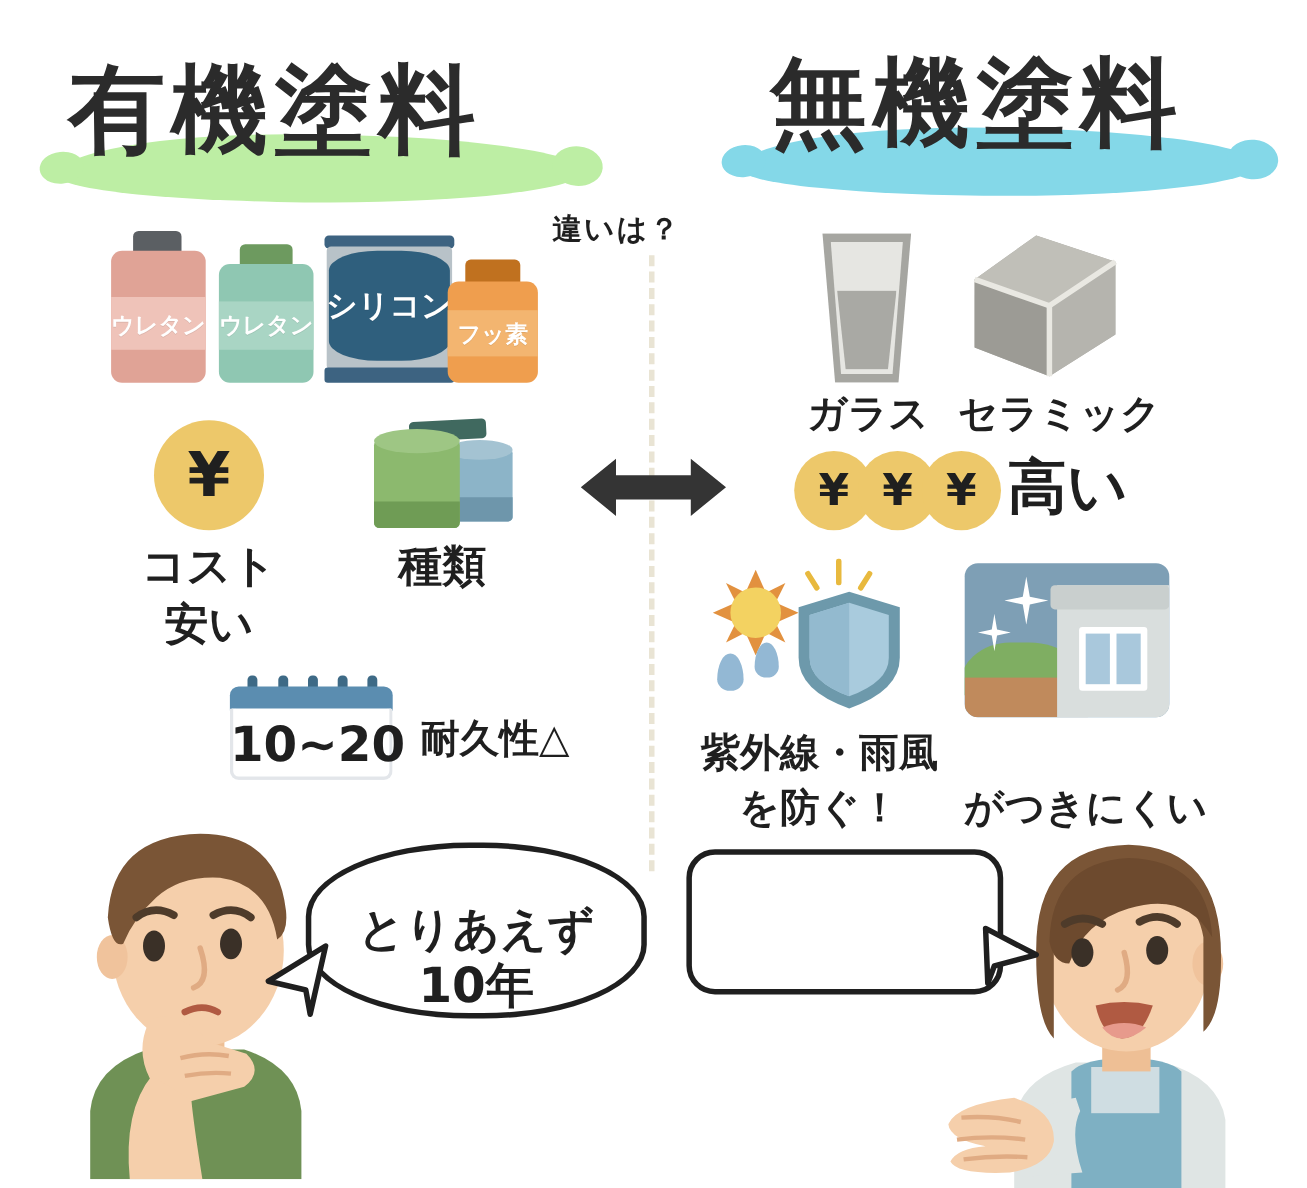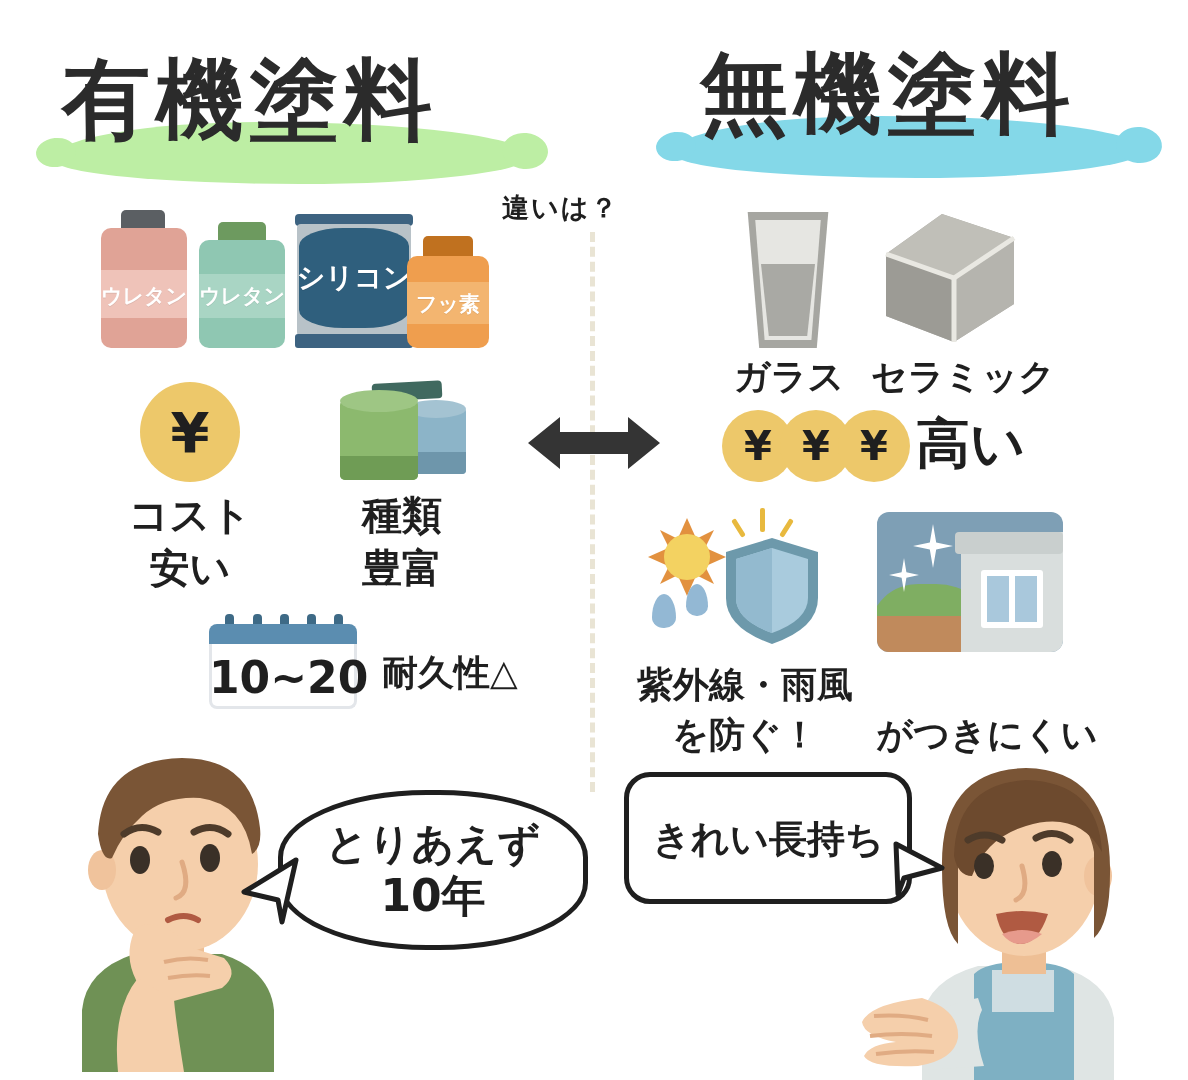--- a/index.html
+++ b/index.html
@@ -178,21 +178,20 @@
   <div class="pcan" style="left:334px;top:382px;width:136px;height:100px;">
     <div class="side" style="left:38px;top:0;width:70px;height:18px;background:#40695f;border-radius:4px;transform:rotate(-3deg);"></div>
     <div class="side" style="left:72px;top:26px;width:60px;height:66px;background:#8cb4c8;border-radius:4px;"></div>
     <div class="lid" style="left:72px;top:18px;width:60px;height:18px;background:#a4c3d2;"></div>
     <div class="ring" style="left:72px;top:70px;width:60px;height:22px;background:#6e96ab;border-radius:0 0 4px 4px;"></div>
     <div class="side" style="left:6px;top:18px;width:78px;height:80px;background:#8cb96e;border-radius:5px;"></div>
     <div class="lid" style="left:6px;top:8px;width:78px;height:22px;background:#9ec684;"></div>
     <div class="ring" style="left:6px;top:74px;width:78px;height:24px;background:#6f9c55;border-radius:0 0 5px 5px;"></div>
   </div>
   <div class="abs lbl lbl-38" style="left:322px;top:492px;width:160px;">種類</div>
-  <div class="abs lbl lbl-38" style="left:322px;top:545px;width:160px;">豊富</div>
 
   <div class="cal" style="left:209px;top:614px;width:148px;height:94px;">
     <div class="cal-ring" style="left:16px;top:0;width:9px;height:20px;"></div>
     <div class="cal-ring" style="left:44px;top:0;width:9px;height:20px;"></div>
     <div class="cal-ring" style="left:71px;top:0;width:9px;height:20px;"></div>
     <div class="cal-ring" style="left:98px;top:0;width:9px;height:20px;"></div>
     <div class="cal-ring" style="left:125px;top:0;width:9px;height:20px;"></div>
     <div class="cal-top" style="left:0;top:10px;width:148px;height:22px;"></div>
     <div class="cal-body" style="left:0;top:30px;width:142px;height:62px;"></div>
     <div class="cal-txt" style="top:38px;">10~20</div>
@@ -220,21 +219,21 @@
 
   <div class="coin" style="left:722px;top:410px;width:72px;height:72px;font-size:40px;">
     <span>¥</span>
   </div>
   <div class="coin" style="left:780px;top:410px;width:72px;height:72px;font-size:40px;">
     <span>¥</span>
   </div>
   <div class="coin" style="left:838px;top:410px;width:72px;height:72px;font-size:40px;">
     <span>¥</span>
   </div>
-  <div class="abs lbl" style="left:916px;top:412px;width:140px;font-size:54px;text-align:left;">高い</div>
+  <div class="abs lbl" style="left:916px;top:412px;width:140px;font-size:54px;text-align:left;font-family:Liberation Serif, serif;">高い</div>
 
   <div class="abs" style="left:644px;top:508px;width:210px;height:142px;">
 
     <div class="abs" style="left:4px;top:10px;width:78px;height:78px;">
       <svg width="78" height="78" viewBox="0 0 78 78">
         <g fill="#e2913f">
           <polygon points="39,0 47,18 31,18"></polygon>
           <polygon points="78,39 60,47 60,31"></polygon>
           <polygon points="39,78 31,60 47,60"></polygon>
           <polygon points="0,39 18,31 18,47"></polygon>
@@ -302,21 +301,21 @@
       <path d="M96 178 Q112 170 126 178" stroke="#b05a42" stroke-width="6" fill="none" stroke-linecap="round"></path>
 
       <path d="M62 190 Q52 214 64 238 Q74 258 98 260 L150 246 Q168 232 152 216 L120 206 Q96 182 78 182 Q66 182 62 190 Z" fill="#f5cfab"></path>
       <path d="M92 220 Q114 214 136 218" stroke="#e0ab83" stroke-width="4" fill="none"></path>
       <path d="M96 236 Q118 232 138 234" stroke="#e0ab83" stroke-width="4" fill="none"></path>
 
       <path d="M66 236 Q40 268 46 330 L112 330 Q104 280 102 258 Z" fill="#f5cfab"></path>
     </svg>
   </div>
 
-  <div class="bubble" style="left:278px;top:790px;width:300px;height:150px;">
+  <div class="bubble" style="left:278px;top:766px;width:300px;height:150px;justify-content:flex-end;">
     <div style="font-size:42px;">とりあえず</div>
     <div style="font-size:44px;margin-top:4px;">10年</div>
   </div>
   <div class="abs" style="left:240px;top:856px;">
     <svg width="60" height="70" viewBox="0 0 60 70">
       <path d="M56 4 L4 36 L38 44 L42 66 Z" fill="#ffffff" stroke="#1f1f1f" stroke-width="5" stroke-linejoin="round"></path>
     </svg>
   </div>
 
   <div class="person" style="left:862px;top:748px;width:282px;height:332px;">
@@ -350,21 +349,20 @@
 
       <path d="M116 250 Q78 256 52 284 Q46 306 66 322 L122 318 Q110 282 120 262 Z" fill="#dfe5e4"></path>
       <path d="M60 250 Q8 256 0 274 Q2 288 34 294 Q8 296 2 308 Q8 320 56 318 Q92 312 96 290 Q98 262 60 250 Z" fill="#f5cfab"></path>
       <path d="M12 268 Q42 266 66 272" stroke="#e0ab83" stroke-width="4" fill="none"></path>
       <path d="M8 288 Q40 284 70 288" stroke="#e0ab83" stroke-width="4" fill="none"></path>
       <path d="M14 306 Q44 302 72 304" stroke="#e0ab83" stroke-width="4" fill="none"></path>
     </svg>
   </div>
 
   <div class="bubble bubble-r" style="left:624px;top:772px;width:278px;height:122px;">
-    <div style="font-size:38px;margin-top:2px;">きれい長持ち</div>
   </div>
   <div class="abs" style="left:892px;top:838px;">
     <svg width="54" height="60" viewBox="0 0 54 60">
       <path d="M4 6 L50 30 L12 40 L6 56 Z" fill="#ffffff" stroke="#1f1f1f" stroke-width="5" stroke-linejoin="round"></path>
     </svg>
   </div>
 
 </div>
 
 </body></html>

